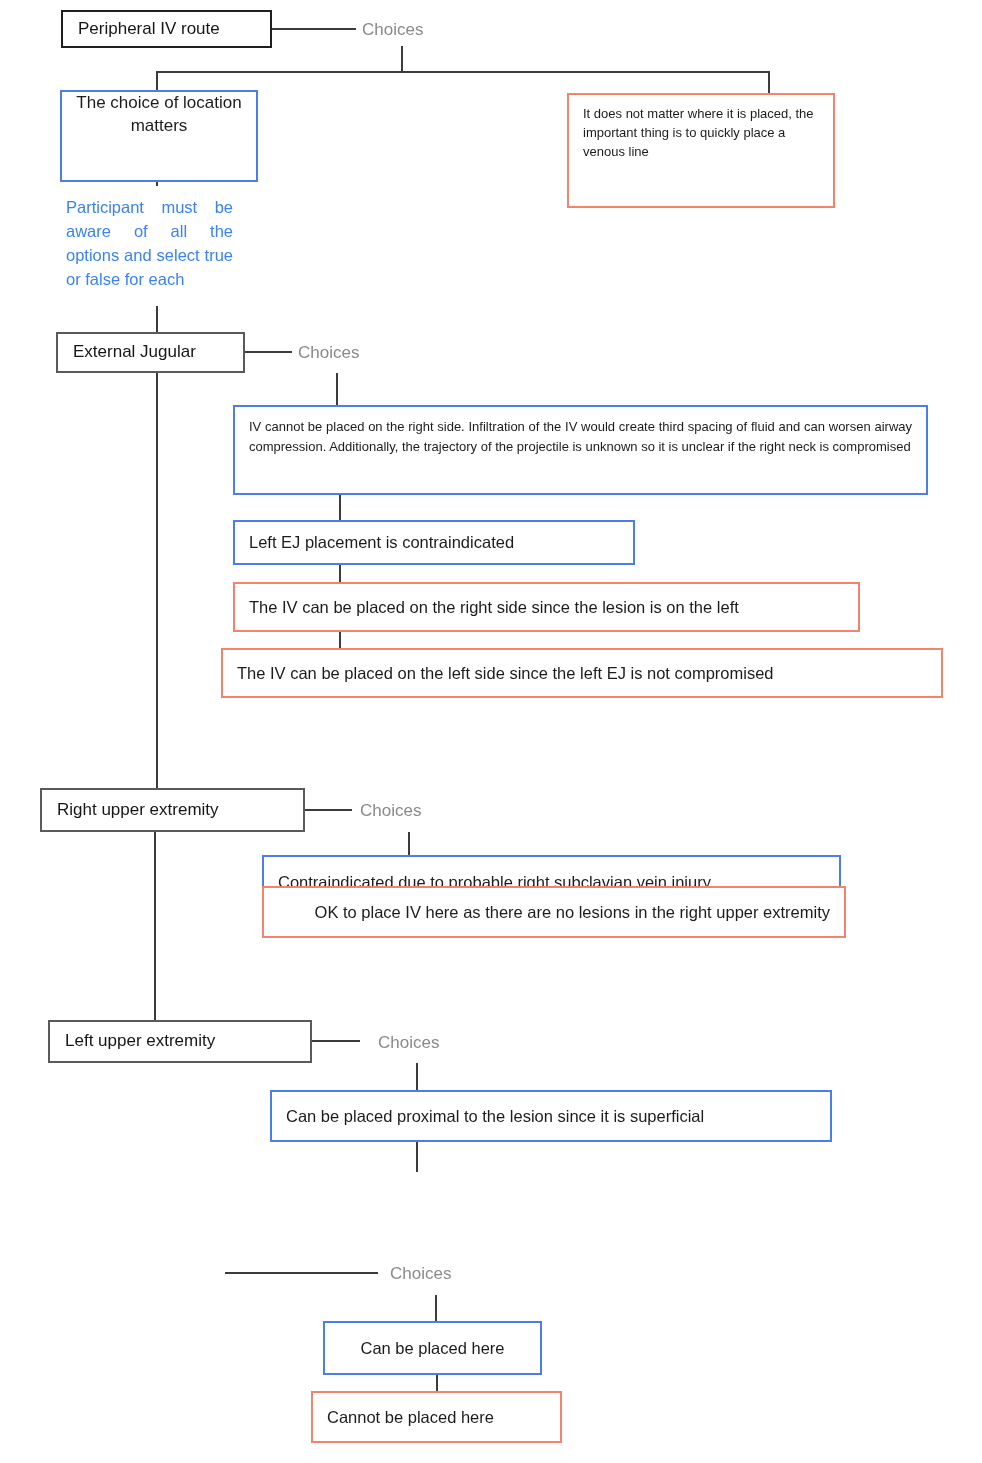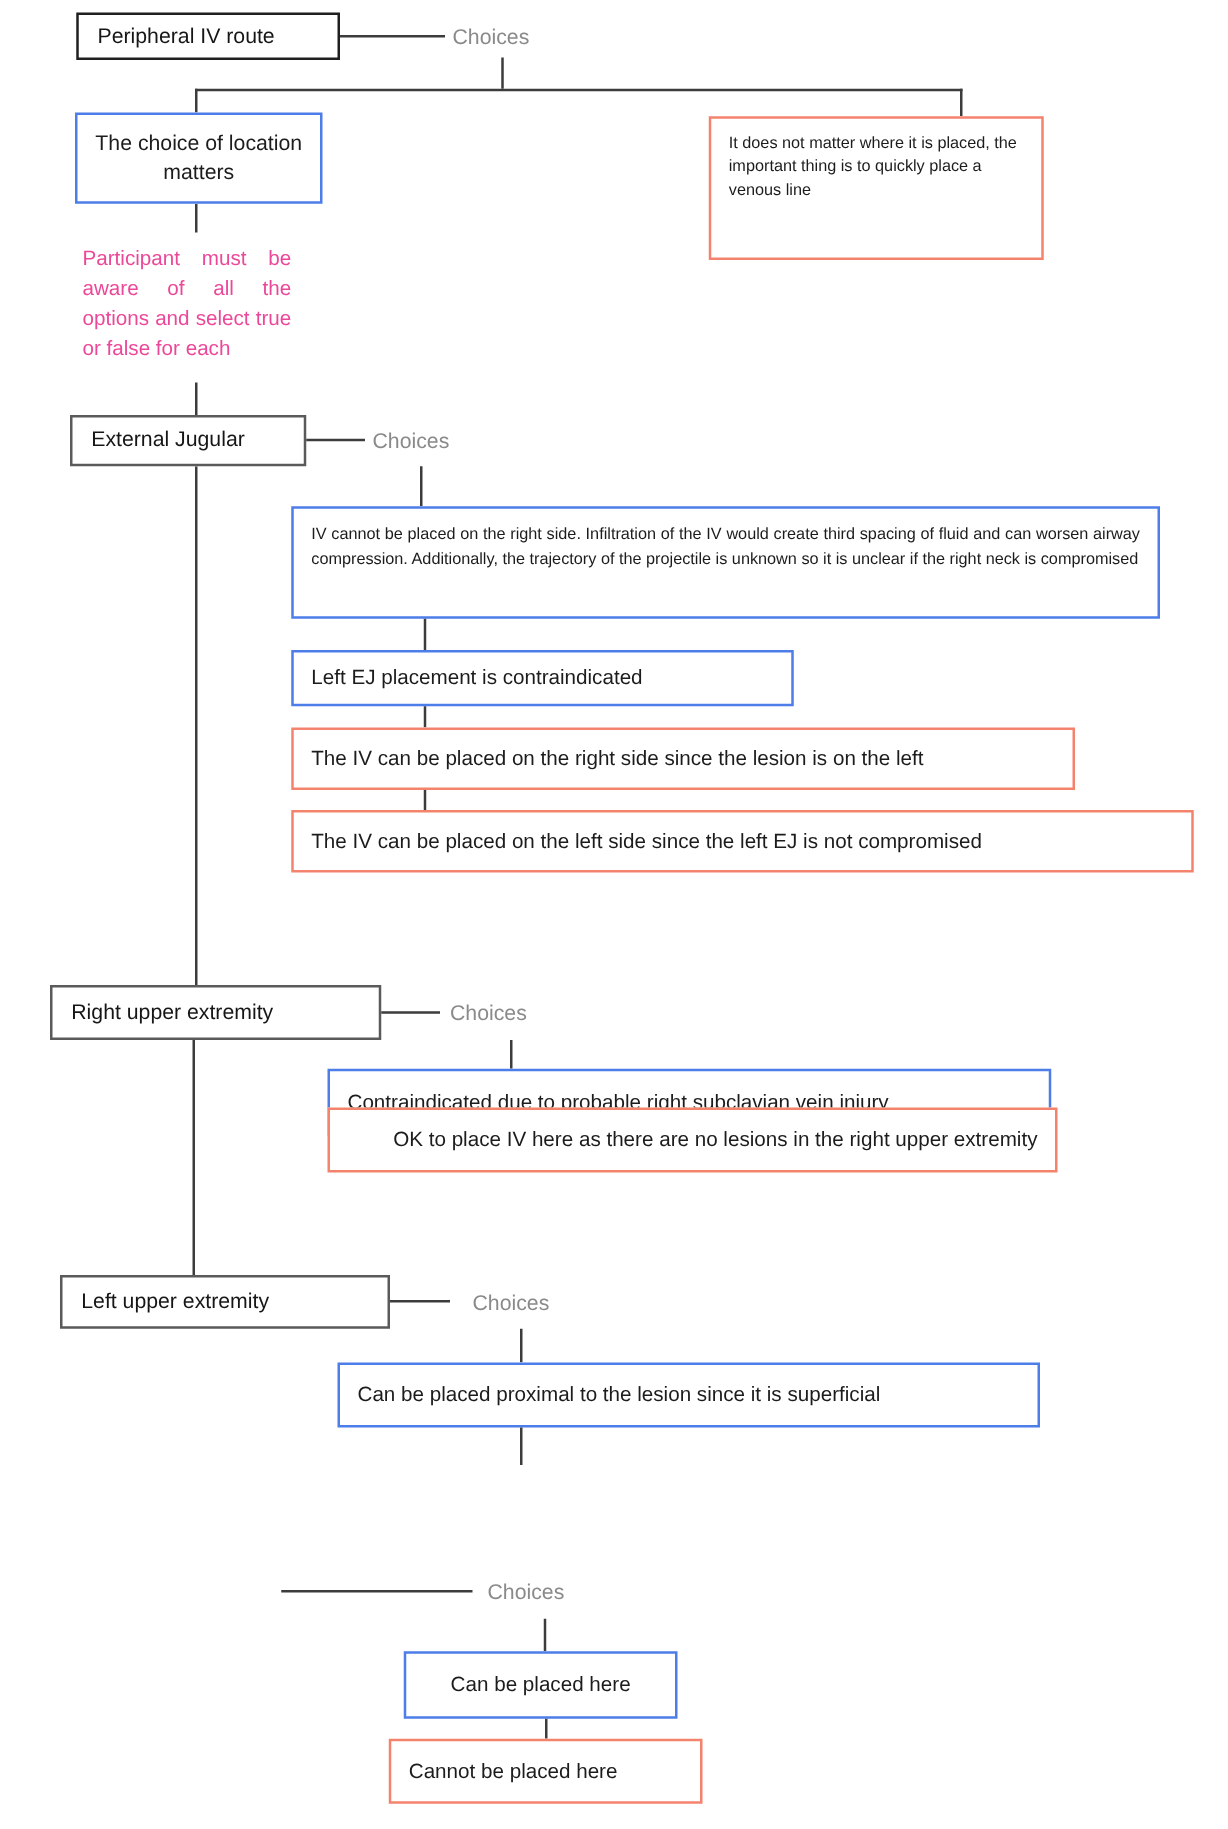--- a/index.html
+++ b/index.html
@@ -36,21 +36,21 @@
   .justify{text-align:justify;line-height:1.5;}
   .center{justify-content:center;text-align:center;}
   .choices{
     position:absolute;
     color:#8a8a8a;
     font-size:17px;
     line-height:1;
   }
   .note{
     position:absolute;
-    color:#ec4899;
+    color:#3b82f6;
     font-size:16.5px;
     line-height:1.45;
     text-align:justify;
   }
 </style>
 </head>
 <body>
 
 <div id="canvas">
 
@@ -61,21 +61,21 @@
   <div class="vline" style="left:768px;top:71px;height:22px;"></div>
   <div class="vline" style="left:156px;top:163px;height:23px;"></div>
   <div class="vline" style="left:156px;top:306px;height:26px;"></div>
   <div class="vline" style="left:156px;top:373px;height:415px;"></div>
 
   <div class="box topic root" style="left:61px;top:10px;width:211px;height:38px;">
     <span>Peripheral IV route</span>
   </div>
   <div class="choices" style="left:362px;top:21px;">Choices</div>
 
-  <div class="box true-box center" style="left:60px;top:90px;width:198px;height:73px;display:flex;align-items:center;font-size:17px;">
+  <div class="box true-box center" style="left:60px;top:90px;width:198px;height:92px;display:flex;align-items:flex-start;font-size:17px;">
     <span style="width:100%;">The choice of location matters</span>
   </div>
 
   <div class="box false-box para" style="left:567px;top:93px;width:268px;height:115px;line-height:1.45;">
     <span>It does not matter where it is placed, the important thing is to quickly place a venous line</span>
   </div>
 
   <div class="note" style="left:66px;top:196px;width:167px;">Participant must be aware of all the options and select true or false for each</div>
 
   <div class="box topic gray" style="left:56px;top:332px;width:189px;height:41px;">
@@ -93,21 +93,21 @@
   <div class="box true-box single" style="left:233px;top:520px;width:402px;height:45px;">
     <span>Left EJ placement is contraindicated</span>
   </div>
   <div class="vline" style="left:339px;top:565px;height:17px;"></div>
 
   <div class="box false-box single" style="left:233px;top:582px;width:627px;height:50px;">
     <span>The IV can be placed on the right side since the lesion is on the left</span>
   </div>
   <div class="vline" style="left:339px;top:632px;height:16px;"></div>
 
-  <div class="box false-box single" style="left:233px;top:648px;width:722px;height:50px;">
+  <div class="box false-box single" style="left:221px;top:648px;width:722px;height:50px;">
     <span>The IV can be placed on the left side since the left EJ is not compromised</span>
   </div>
 
   <div class="box topic gray" style="left:40px;top:788px;width:265px;height:44px;">
     <span>Right upper extremity</span>
   </div>
   <div class="hline" style="left:305px;top:809px;width:47px;"></div>
   <div class="choices" style="left:360px;top:802px;">Choices</div>
   <div class="vline" style="left:408px;top:832px;height:23px;"></div>
 

